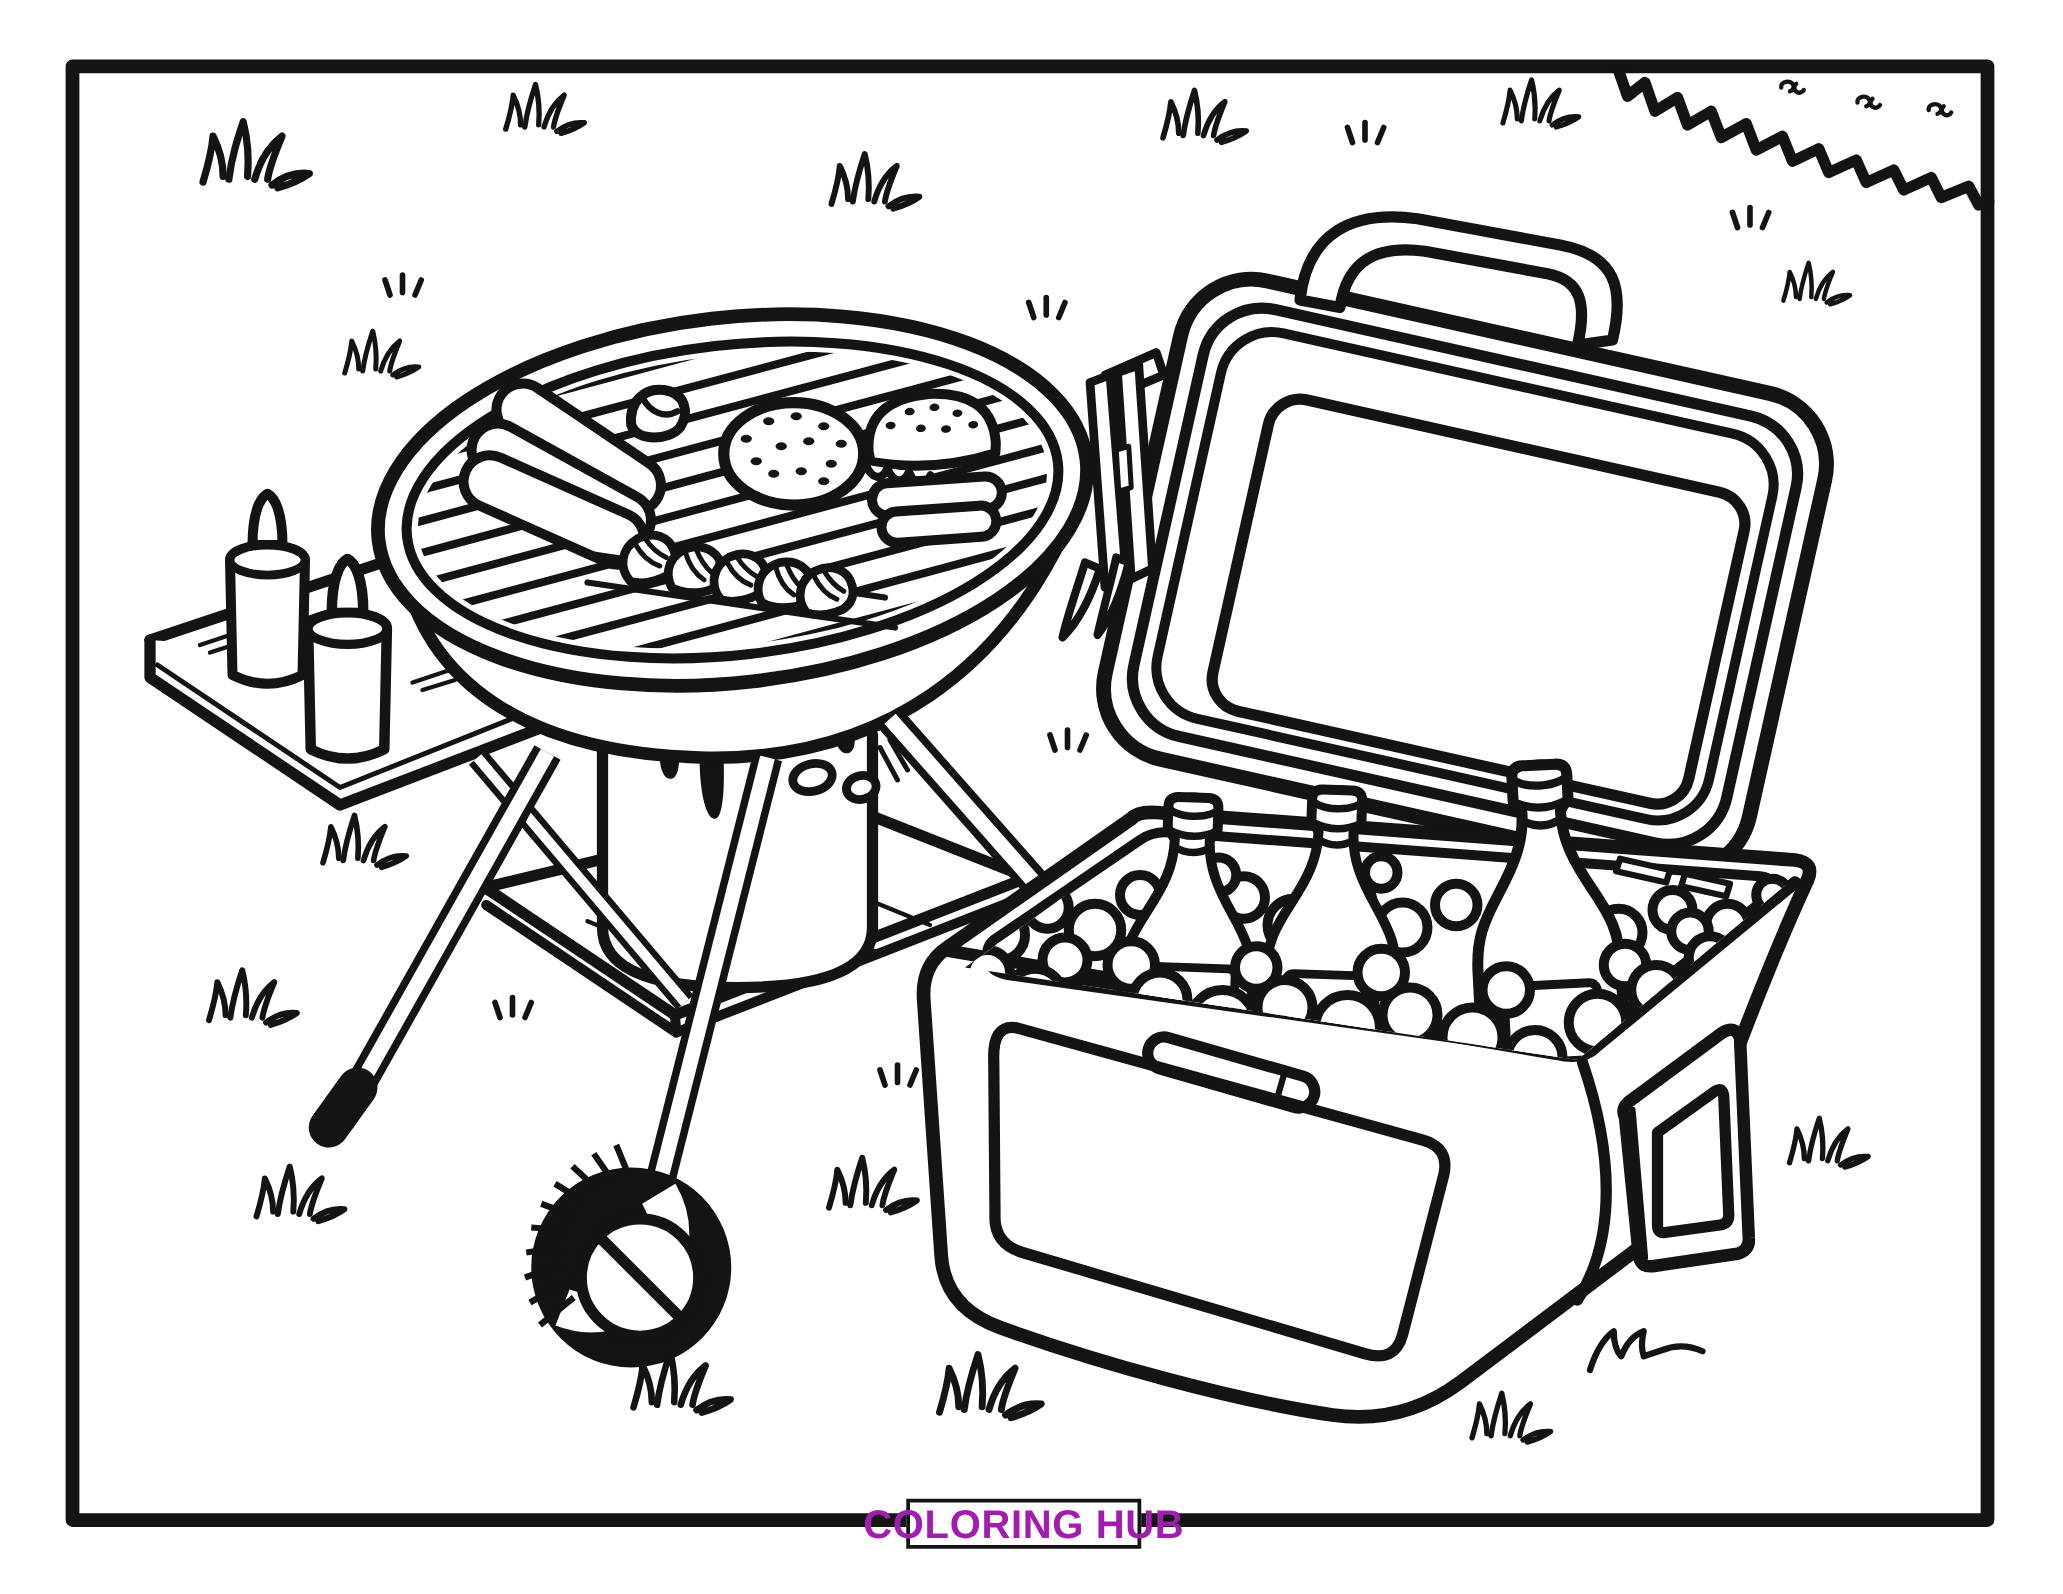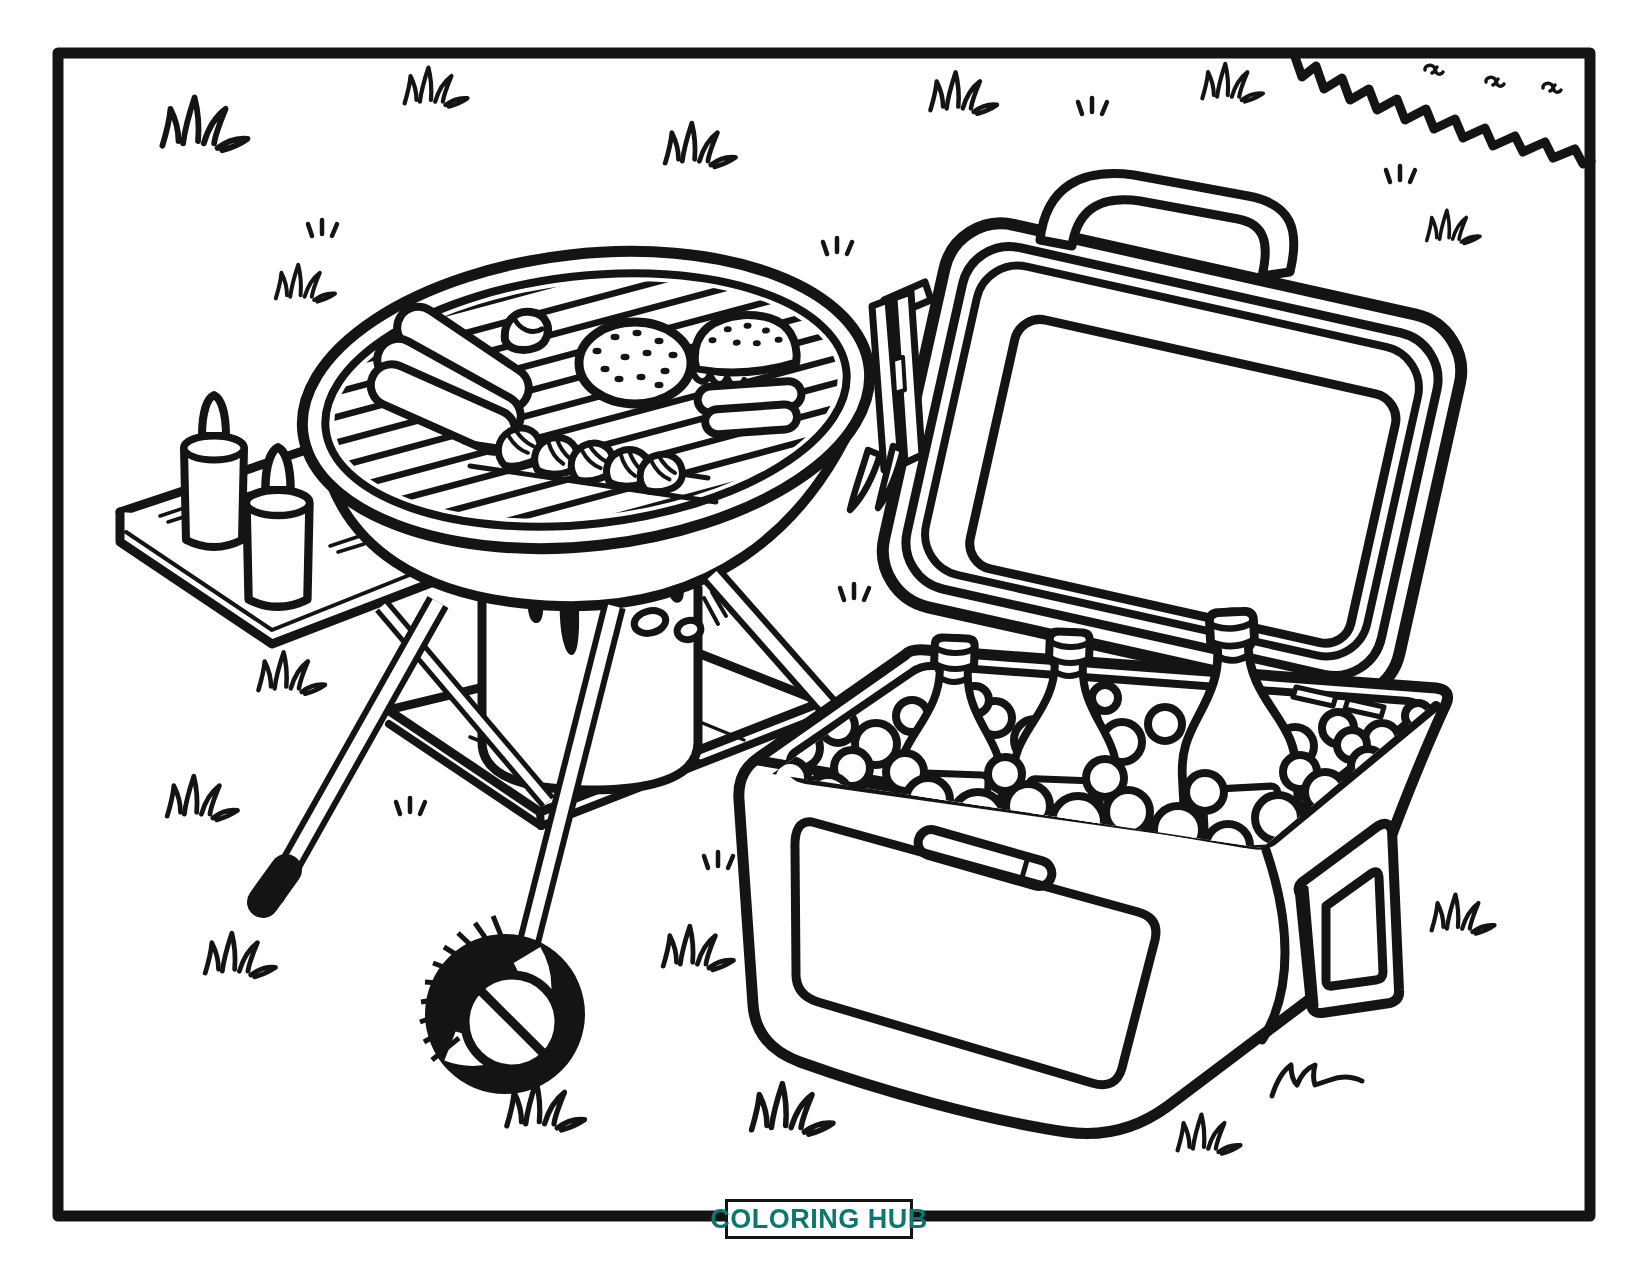--- a/index.html
+++ b/index.html
@@ -6,21 +6,21 @@
   .page{position:relative;width:1650px;height:1275px;background:#ffffff;overflow:hidden;
         font-family:"Liberation Sans", sans-serif;}
   .art{position:absolute;left:0;top:0;}
   .brand-plate{
     position:absolute;left:725px;top:1199px;width:188px;height:40px;
     background:#ffffff;border:3.5px solid #141414;
     display:flex;align-items:center;justify-content:center;
     box-sizing:border-box;
   }
   .brand-plate span{
-    font-weight:bold;font-size:27px;letter-spacing:.5px;color:#0f766e;
+    font-weight:bold;font-size:32px;letter-spacing:.5px;color:#a21caf;
     font-family:"Liberation Sans", sans-serif;white-space:nowrap;
   }
 </style>
 </head>
 <body>
 
 <div class="page">
 <svg class="art" width="1650" height="1275" viewBox="0 0 1650 1275">
   <defs>
     <clipPath id="grateClip">

